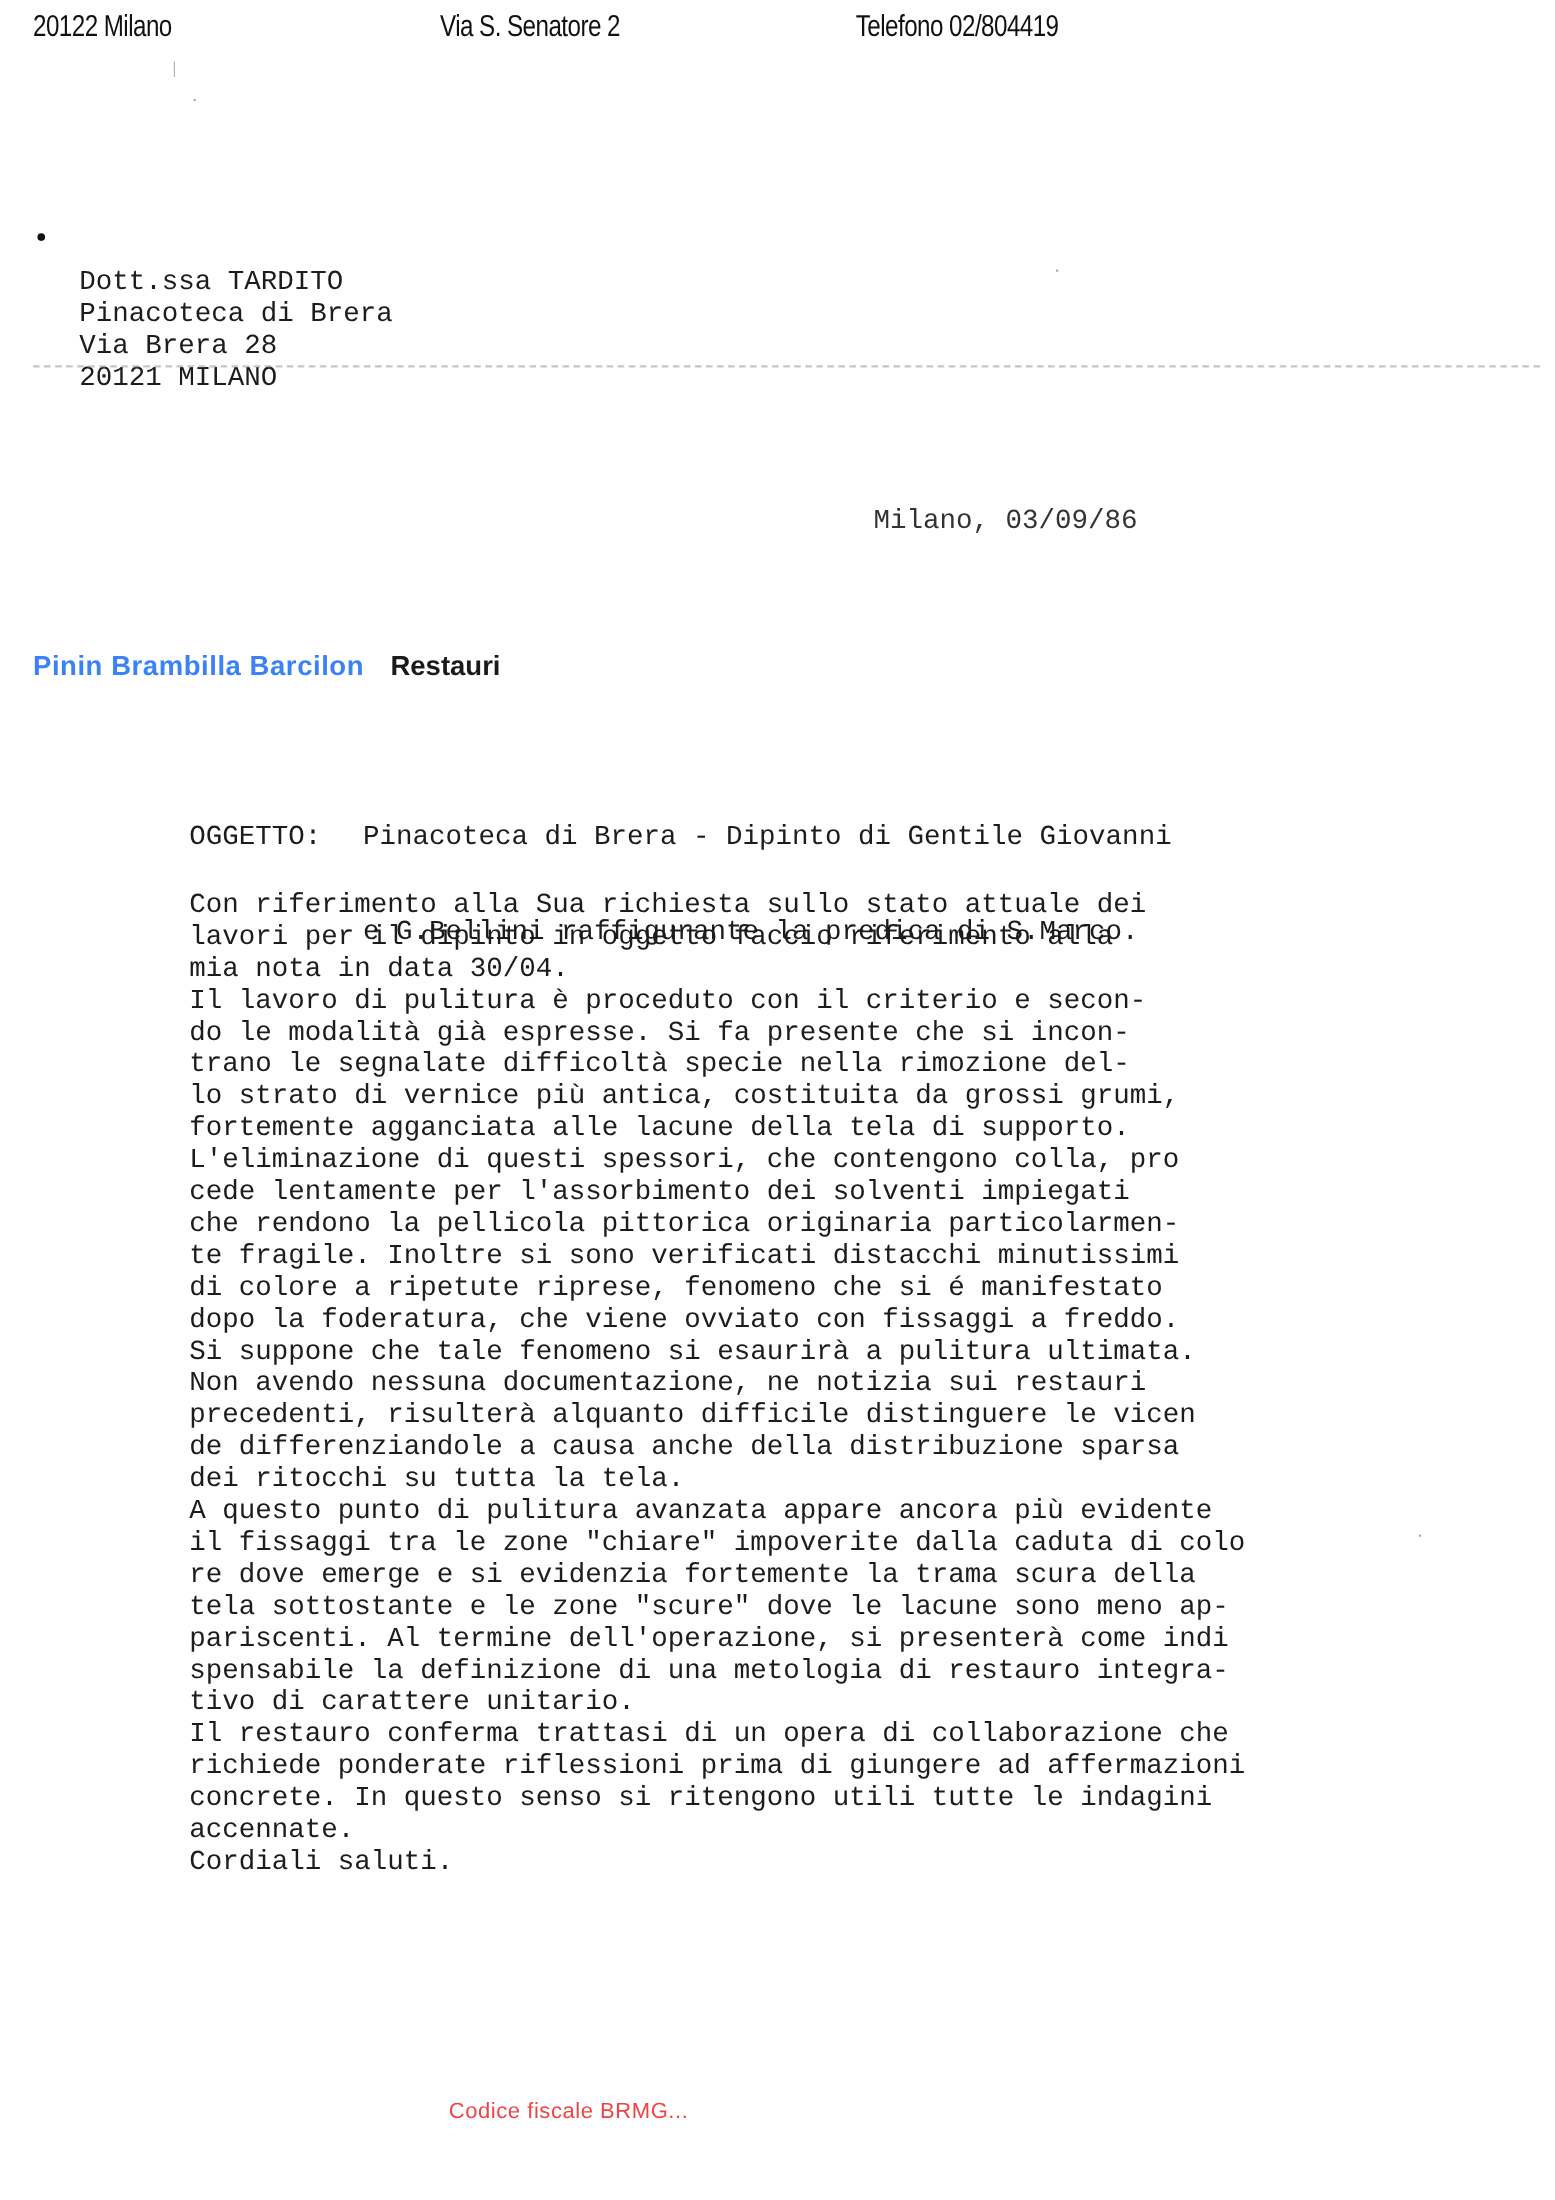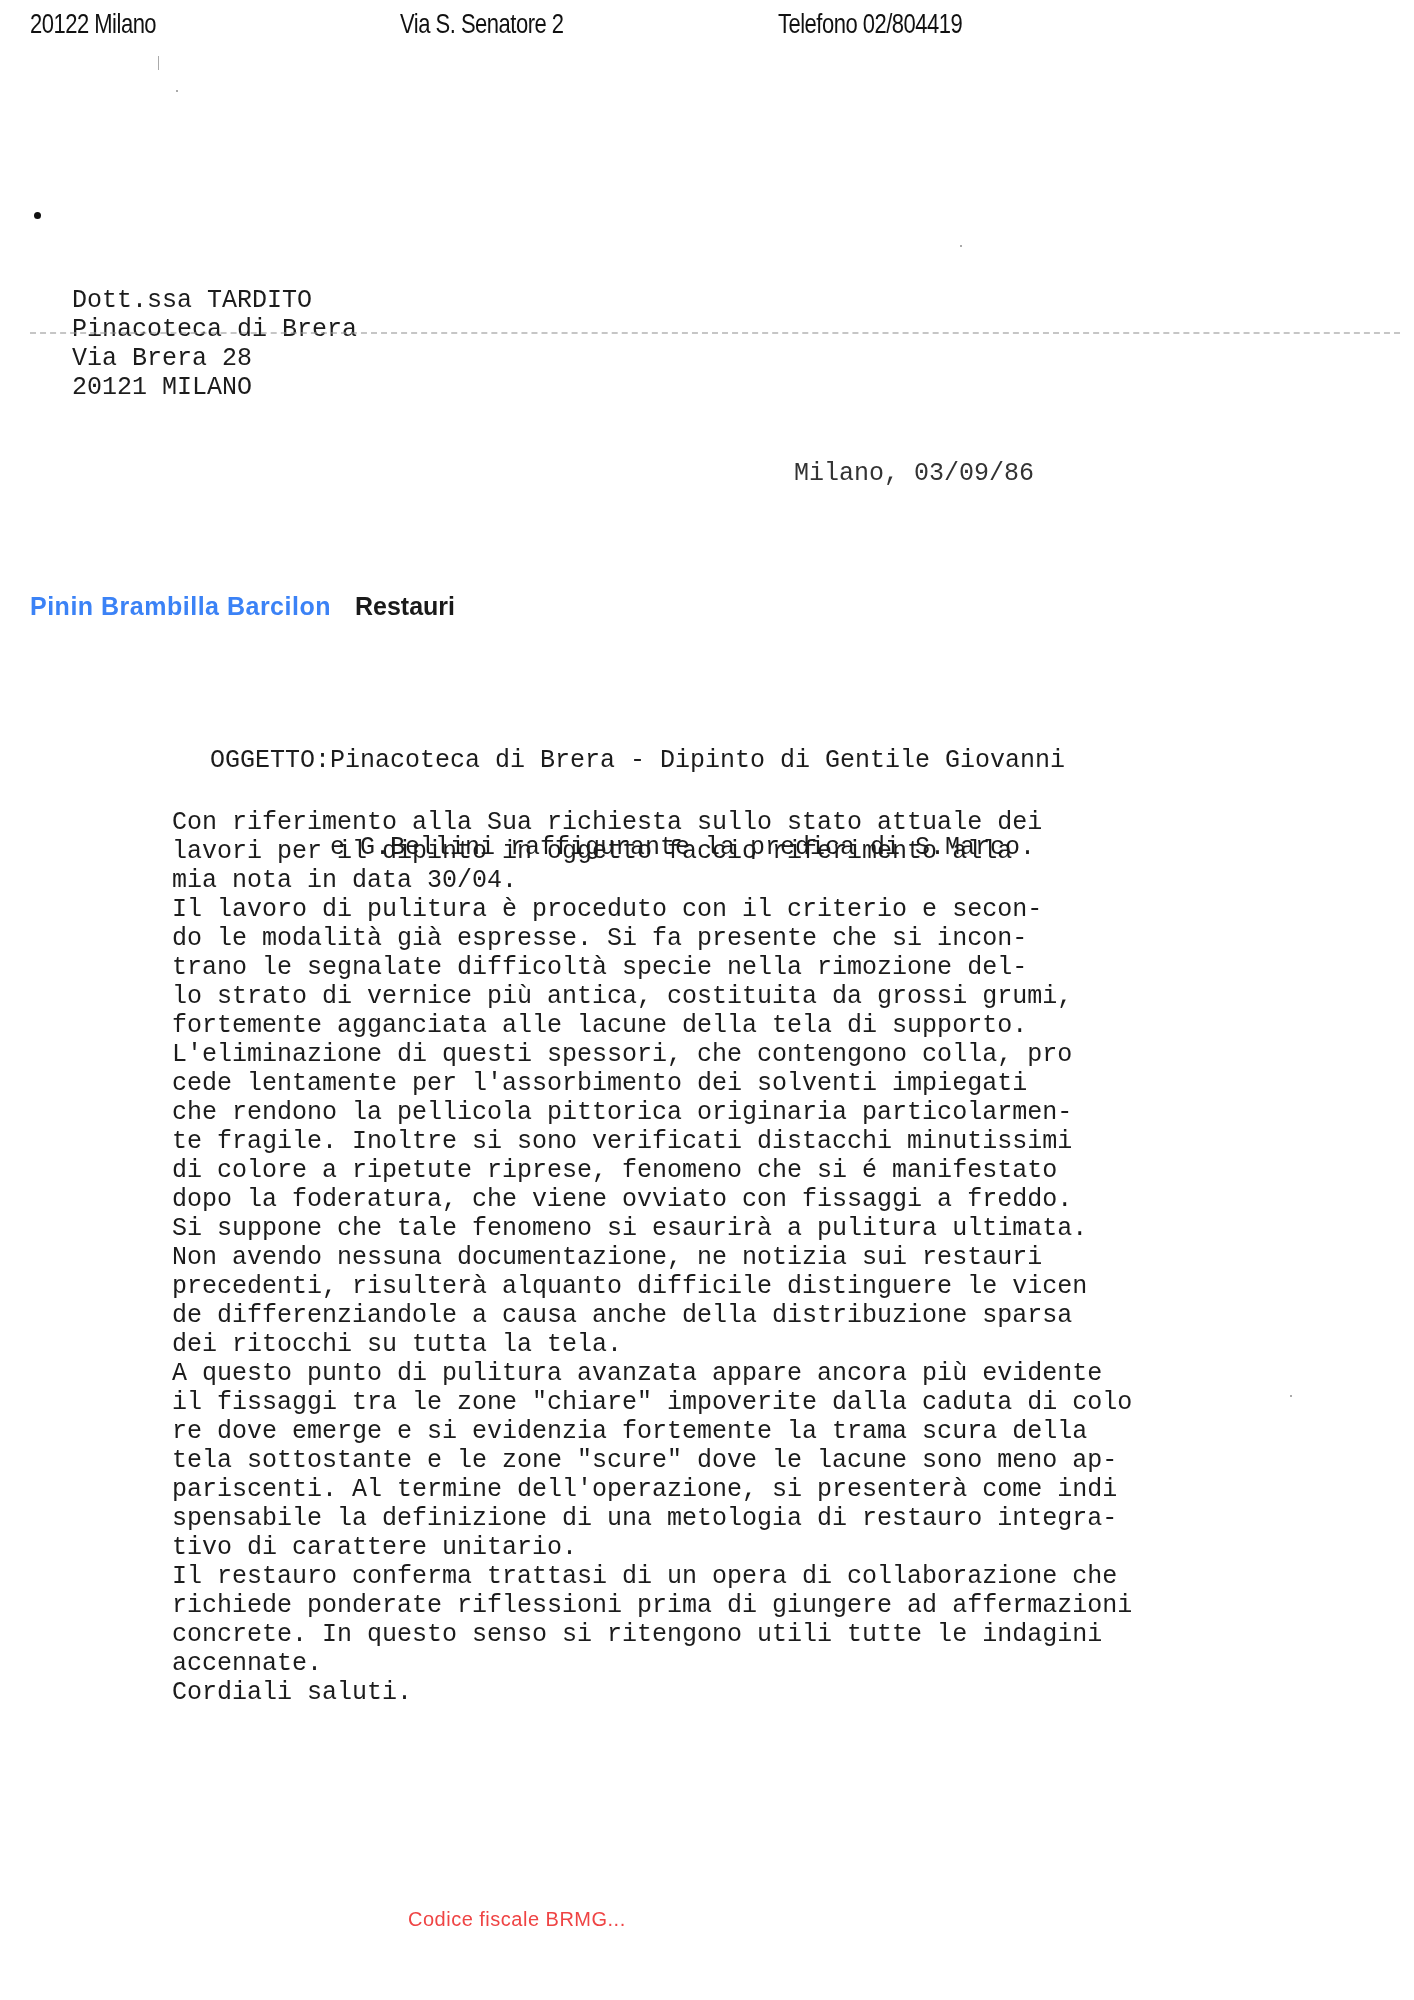--- a/index.html
+++ b/index.html
@@ -1,28 +1,28 @@
 <!DOCTYPE html>
 <html><head>
 <meta charset="utf-8">
 <style>
   html, body { margin: 0; padding: 0; background: #ffffff; }
   body { width: 1414px; height: 2000px; position: relative; overflow: hidden; color: #1a1a1a; }
   .header-strip { position: absolute; top: 8px; left: 0; width: 1414px; height: 30px; font-family: "Liberation Sans", sans-serif; font-size: 22px; color: #111; transform: scaleY(1.25); transform-origin: top left; }
   .header-strip span { position: absolute; top: 0; white-space: nowrap; letter-spacing: -0.5px; }
   .mono { font-family: "Liberation Mono", "DejaVu Sans Mono", monospace; font-size: 25px; line-height: 29px; color: #1c1c1c; }
-  .recipient { position: absolute; left: 72px; top: 242px; margin-top: 44px; }
+  .recipient { position: absolute; left: 72px; top: 242px; }
   .recipient div { white-space: pre; }
   .dash-line { position: absolute; left: 30px; top: 332px; width: 1370px; height: 0; border-top: 2px dashed #999; opacity: 0.55; }
   .bullet { position: absolute; left: 34px; top: 212px; width: 7px; height: 7px; border-radius: 50%; background: #111; }
   .date-line { position: absolute; left: 782px; top: 459px; color: #333; margin-left: 12px; }
   .letterhead { position: absolute; left: 30px; top: 592px; font-family: "Liberation Sans", sans-serif; font-size: 25px; font-weight: bold; white-space: nowrap; }
   .letterhead .firm { color: #3b82f6; letter-spacing: 0.5px; }
   .letterhead .restauri { margin-left: 24px; color: #1a1a1a; }
-  .subject { position: absolute; left: 172px; top: 688px; white-space: pre; text-align: right; }
+  .subject { position: absolute; left: 172px; top: 688px; white-space: pre; }
   .subject .row { display: flex; }
   .subject .label { width: 158px; }
   .subject .indent { width: 158px; }
   .body-text { position: absolute; left: 172px; top: 808px; width: 1150px; }
   .body-text .line { white-space: pre; height: 29px; }
   .footer { position: absolute; left: 408px; top: 1908px; font-family: "Liberation Sans", sans-serif; font-size: 20px; color: #ef4444; letter-spacing: 0.5px; }
   .speck { position: absolute; width: 2px; height: 2px; background: #aaa; }
 </style>
 </head>
 <body>

